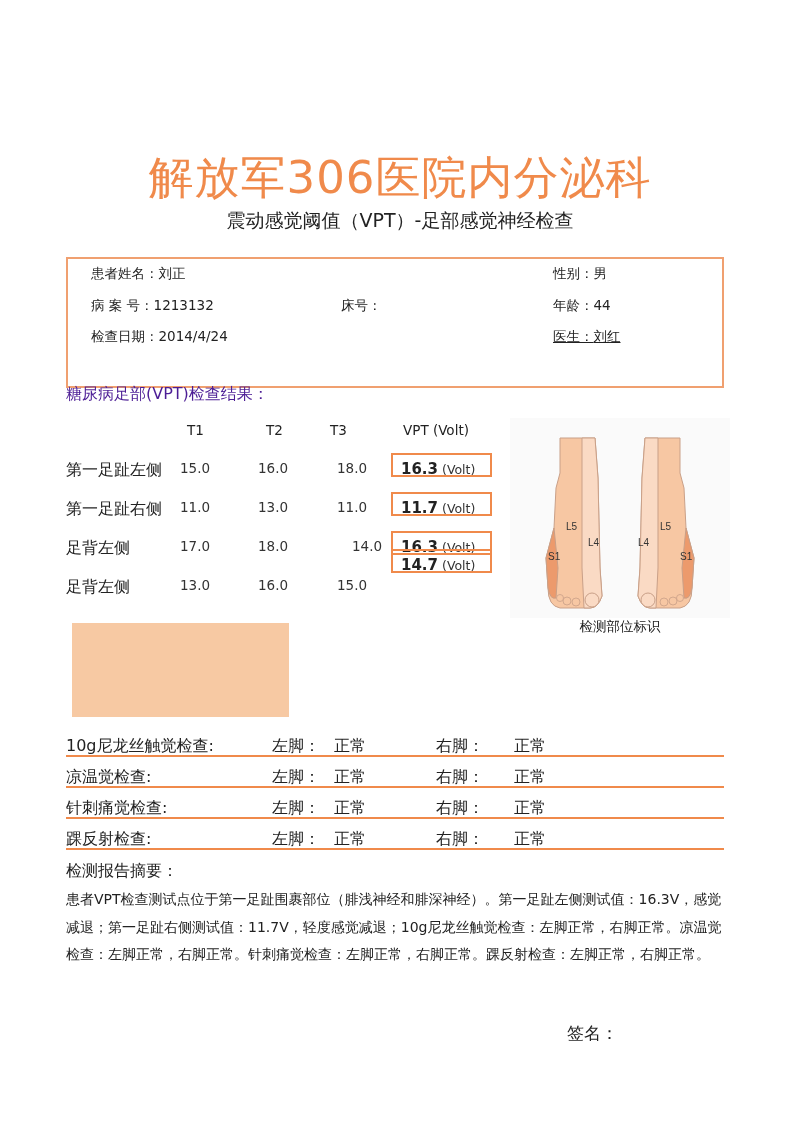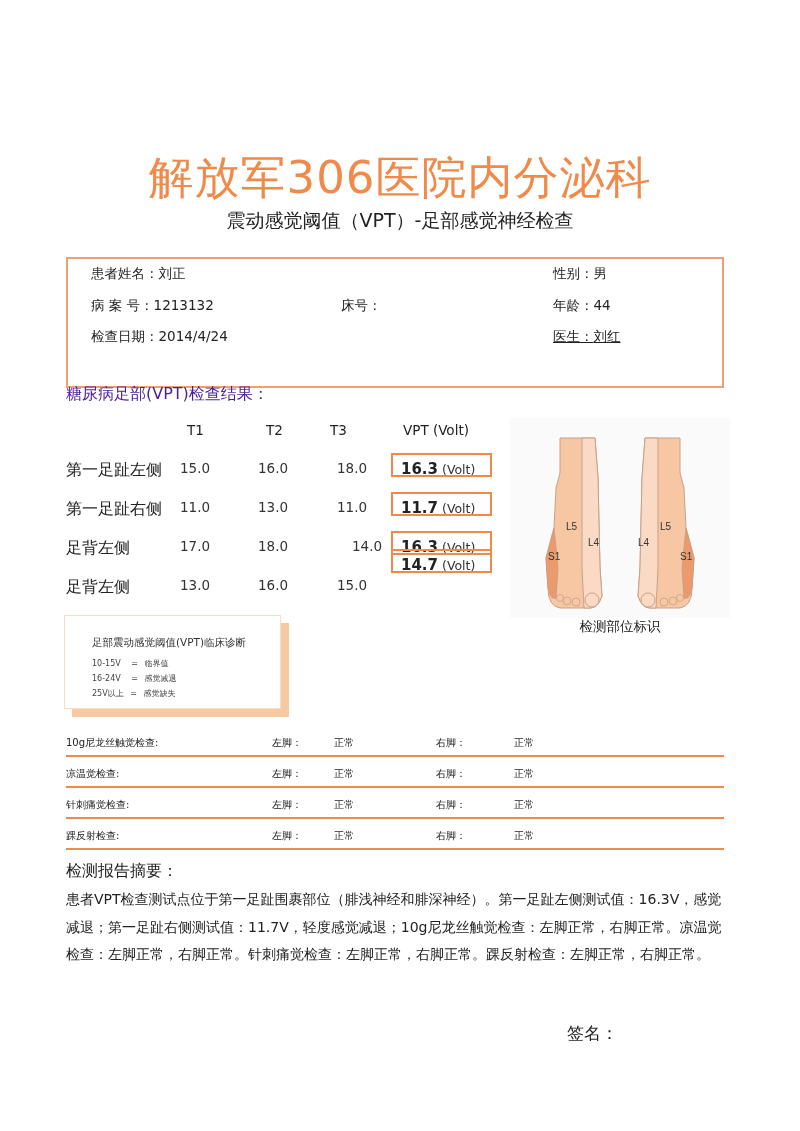--- a/index.html
+++ b/index.html
@@ -22,21 +22,21 @@
 
   .foot-fig { position: absolute; left: 510px; top: 418px; width: 220px; height: 200px; }
   .foot-caption { position: absolute; left: 510px; top: 618px; width: 220px; text-align: center; font-size: 13.5px; color: #222; }
 
   .legend-card { position: absolute; left: 64px; top: 615px; width: 225px; height: 102px; }
   .legend-shadow { position: absolute; left: 8px; top: 8px; width: 217px; height: 94px; background: #f7c9a3; }
   .legend-inner { position: absolute; left: 0; top: 0; width: 217px; height: 94px; background: #fff; border: 1px solid #f9dcc4; }
   .legend-title { position: absolute; left: 27px; top: 20px; font-size: 10.5px; color: #333; white-space: nowrap; }
   .legend-row { position: absolute; left: 27px; font-size: 8px; color: #444; white-space: nowrap; }
 
-  .test-row { position: absolute; left: 66px; width: 658px; height: 24px; border-bottom: 2px solid #f08a4b; font-size: 10px; color: #222; }
+  .test-row { position: absolute; left: 66px; width: 658px; height: 24px; border-bottom: 2px solid #f08a4b; font-size: 16px; color: #222; }
   .test-row span { position: absolute; top: 3px; white-space: nowrap; }
 
   .summary-title { position: absolute; left: 66px; top: 861px; font-size: 16px; color: #222; }
   .summary-text { position: absolute; left: 66px; top: 886px; width: 660px; font-size: 14px; line-height: 27.5px; color: #222; }
 
   .sign { position: absolute; left: 567px; top: 1022px; font-size: 17px; color: #222; }
 </style>
 </head>
 <body>
 
@@ -132,38 +132,20 @@
     <circle cx="170" cy="180" r="3.5" fill="#f7c7a3" stroke="#c9a088" stroke-width="0.8"></circle>
     <text x="150" y="112" font-size="10" fill="#333" font-family="Liberation Sans, sans-serif">L5</text>
     <text x="128" y="128" font-size="10" fill="#333" font-family="Liberation Sans, sans-serif">L4</text>
     <text x="170" y="142" font-size="10" fill="#333" font-family="Liberation Sans, sans-serif">S1</text>
   </g>
 </svg>
 <div class="foot-caption">检测部位标识</div>
 
 <div class="legend-card">
   <div class="legend-shadow"></div>
-  <div class="legend-inner">
-    <div class="legend-title">足部震动感觉阈值(VPT)临床诊断</div>
-    <div class="legend-row" style="top:42px;">
-      <span>10-15V</span>
-      <span style="margin:0 4px 0 8px;">=</span>
-      <span>临界值</span>
-    </div>
-    <div class="legend-row" style="top:57px;">
-      <span>16-24V</span>
-      <span style="margin:0 4px 0 8px;">=</span>
-      <span>感觉减退</span>
-    </div>
-    <div class="legend-row" style="top:72px;">
-      <span>25V以上</span>
-      <span style="margin:0 4px 0 4px;">=</span>
-      <span>感觉缺失</span>
-    </div>
-  </div>
 </div>
 
 <div class="test-row" style="top:733px;">
   <span style="left:0;">10g尼龙丝触觉检查:</span>
   <span style="left:206px;">左脚：</span>
   <span style="left:268px;">正常</span>
   <span style="left:370px;">右脚：</span>
   <span style="left:448px;">正常</span>
 </div>
 <div class="test-row" style="top:764px;">

